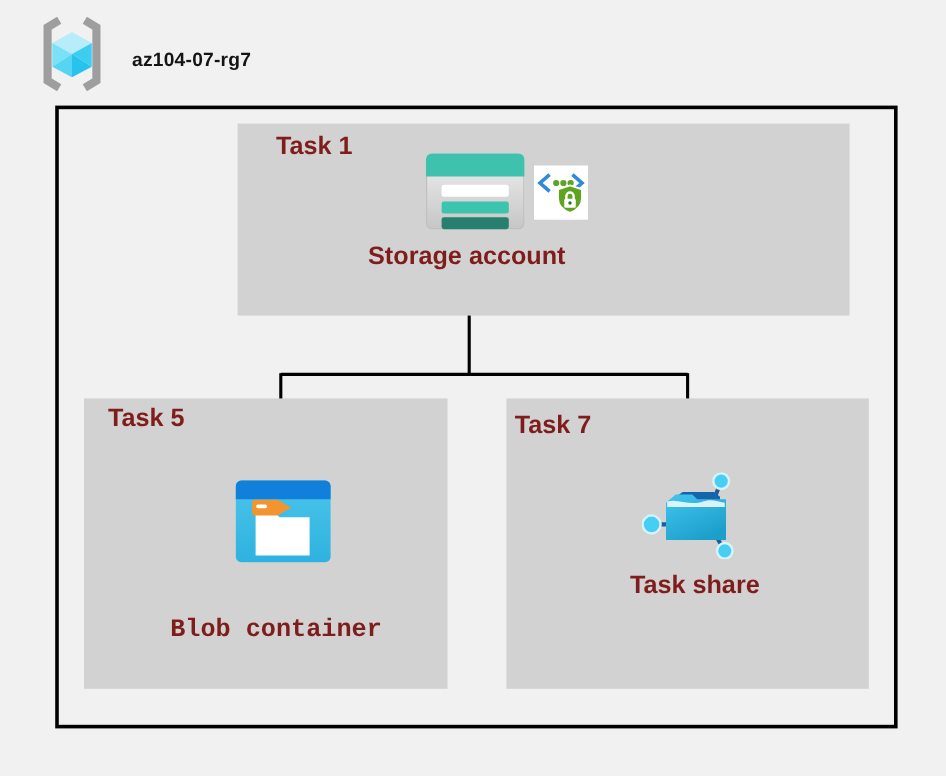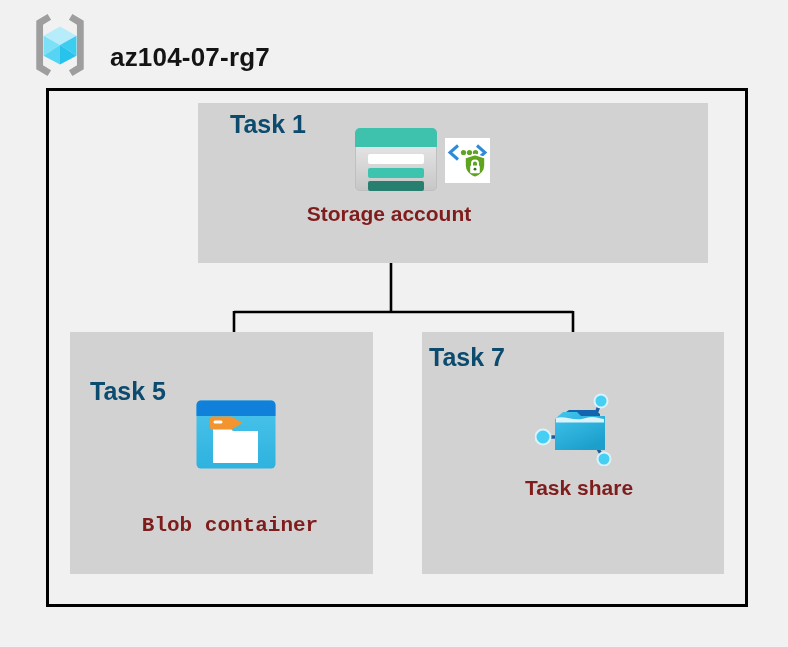--- a/index.html
+++ b/index.html
@@ -9,41 +9,41 @@
     font-family:"Liberation Sans", sans-serif;
     position:relative;
     overflow:hidden;
   }
   .abs{position:absolute;}
 
   
   .rg-icon{left:28px;top:14px;width:64px;height:62px;}
   .rg-title{
     left:110px;top:42px;
-    font-size:26px;font-weight:700;color:#141414;
+    font-size:16px;font-weight:700;color:#141414;
     letter-spacing:.2px;white-space:nowrap;
   }
 
   
   .outer-box{
     left:46px;top:88px;width:696px;height:513px;
     border:3px solid #000;background:transparent;
   }
 
   
   .group-box{background:#d2d2d2;}
   .box-task1{left:198px;top:103px;width:510px;height:160px;}
   .box-task5{left:70px;top:332px;width:303px;height:242px;}
   .box-task3{left:422px;top:332px;width:302px;height:242px;}
 
   .group-label{
-    font-size:25px;font-weight:700;color:#0c4a6e;white-space:nowrap;
+    font-size:21px;font-weight:700;color:#7f1d1d;white-space:nowrap;
   }
   .label-task1{left:230px;top:110px;}
-  .label-task5{left:90px;top:337px;margin-top:40px;}
+  .label-task5{left:90px;top:337px;}
   .label-task3{left:429px;top:343px;}
 
   .node-label{
     font-size:21px;font-weight:700;color:#7f1d1d;
     width:300px;text-align:center;white-space:nowrap;
   }
   .label-storage{left:239px;top:202px;}
   .label-blob{left:80px;top:514px;font-family:Liberation Mono, monospace;}
   .label-file{left:429px;top:476px;}
 

